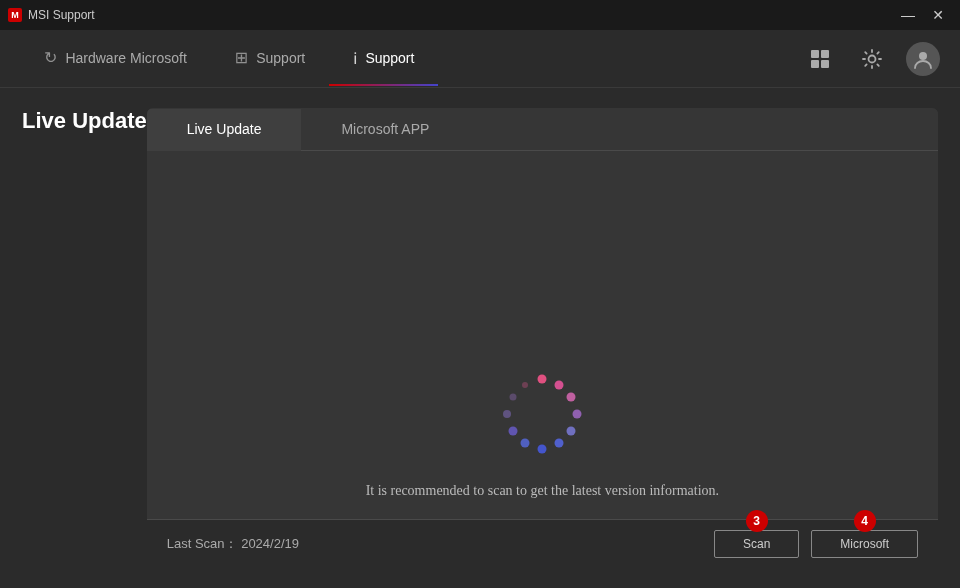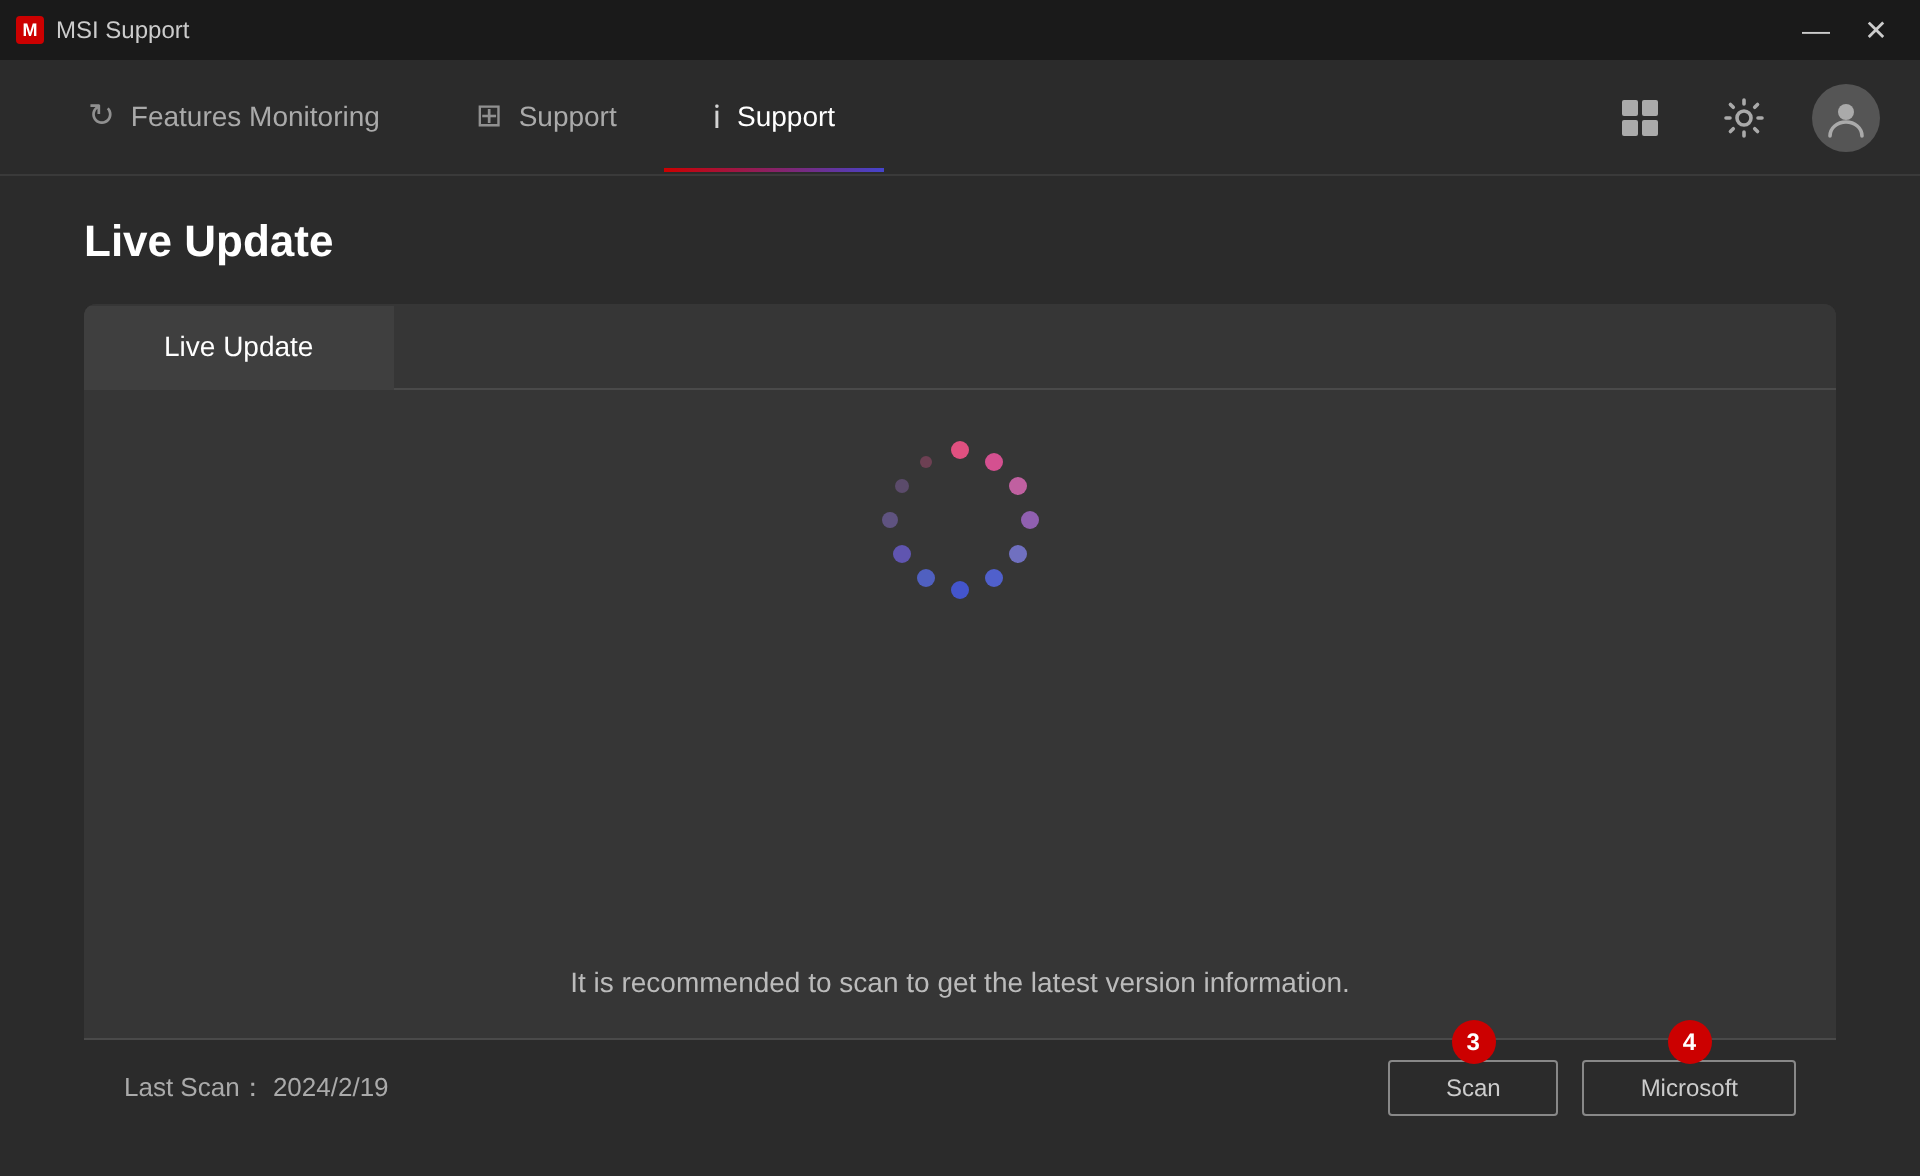--- a/index.html
+++ b/index.html
@@ -128,24 +128,24 @@
       overflow: hidden;
       cursor: pointer;
       display: flex;
       align-items: center;
       justify-content: center;
       font-size: 18px;
     }
 
     
     .main-content {
-      padding: 20px 42px;
+      padding: 20px 22px;
       height: calc(588px - 30px - 58px);
       display: flex;
-      flex-direction: column;
+      flex-direction: row;
     }
 
     .page-title {
       font-size: 22px;
       font-weight: 600;
       color: #fff;
       margin-bottom: 18px;
     }
 
     
@@ -179,23 +179,24 @@
       border-left: none;
       border-right: none;
     }
 
     
     .tab-content {
       flex: 1;
       display: flex;
       flex-direction: column;
       align-items: center;
-      justify-content: space-between;
+      justify-content: flex-end;
       padding: 20px;
       position: relative;
+      font-family: Liberation Serif, serif;
     }
 
     
     .spinner-container {
       width: 90px;
       height: 90px;
       position: relative;
       margin-bottom: 24px;
     }
 
@@ -279,21 +280,21 @@
   <div class="title-bar-controls">
     <button class="title-btn">—</button>
     <button class="title-btn close">✕</button>
   </div>
 </div>
 
 <div class="nav-bar">
   <div class="nav-tabs">
     <div class="nav-tab">
       <span class="nav-tab-icon">↻</span>
-      <span>Features Monitoring</span>
+      <span>Hardware Microsoft</span>
     </div>
     <div class="nav-tab">
       <span class="nav-tab-icon">⊞</span>
       <span>Support</span>
     </div>
     <div class="nav-tab active">
       <span class="nav-tab-icon">ℹ</span>
       <span>Support</span>
     </div>
   </div>
@@ -321,20 +322,23 @@
   </div>
 </div>
 
 <div class="main-content">
   <div class="page-title">Live Update</div>
 
   <div class="sub-tabs-container">
     <div class="sub-tabs">
       <div class="sub-tab active">
         <span>Live Update</span>
+      </div>
+      <div class="sub-tab">
+        <span>Microsoft APP</span>
       </div>
     </div>
 
     <div class="tab-content">
 
       <div class="spinner-container">
         <svg width="90" height="90" viewBox="0 0 90 90">
 
           <circle cx="45" cy="10" r="4.5" fill="#e05080"></circle>
 

